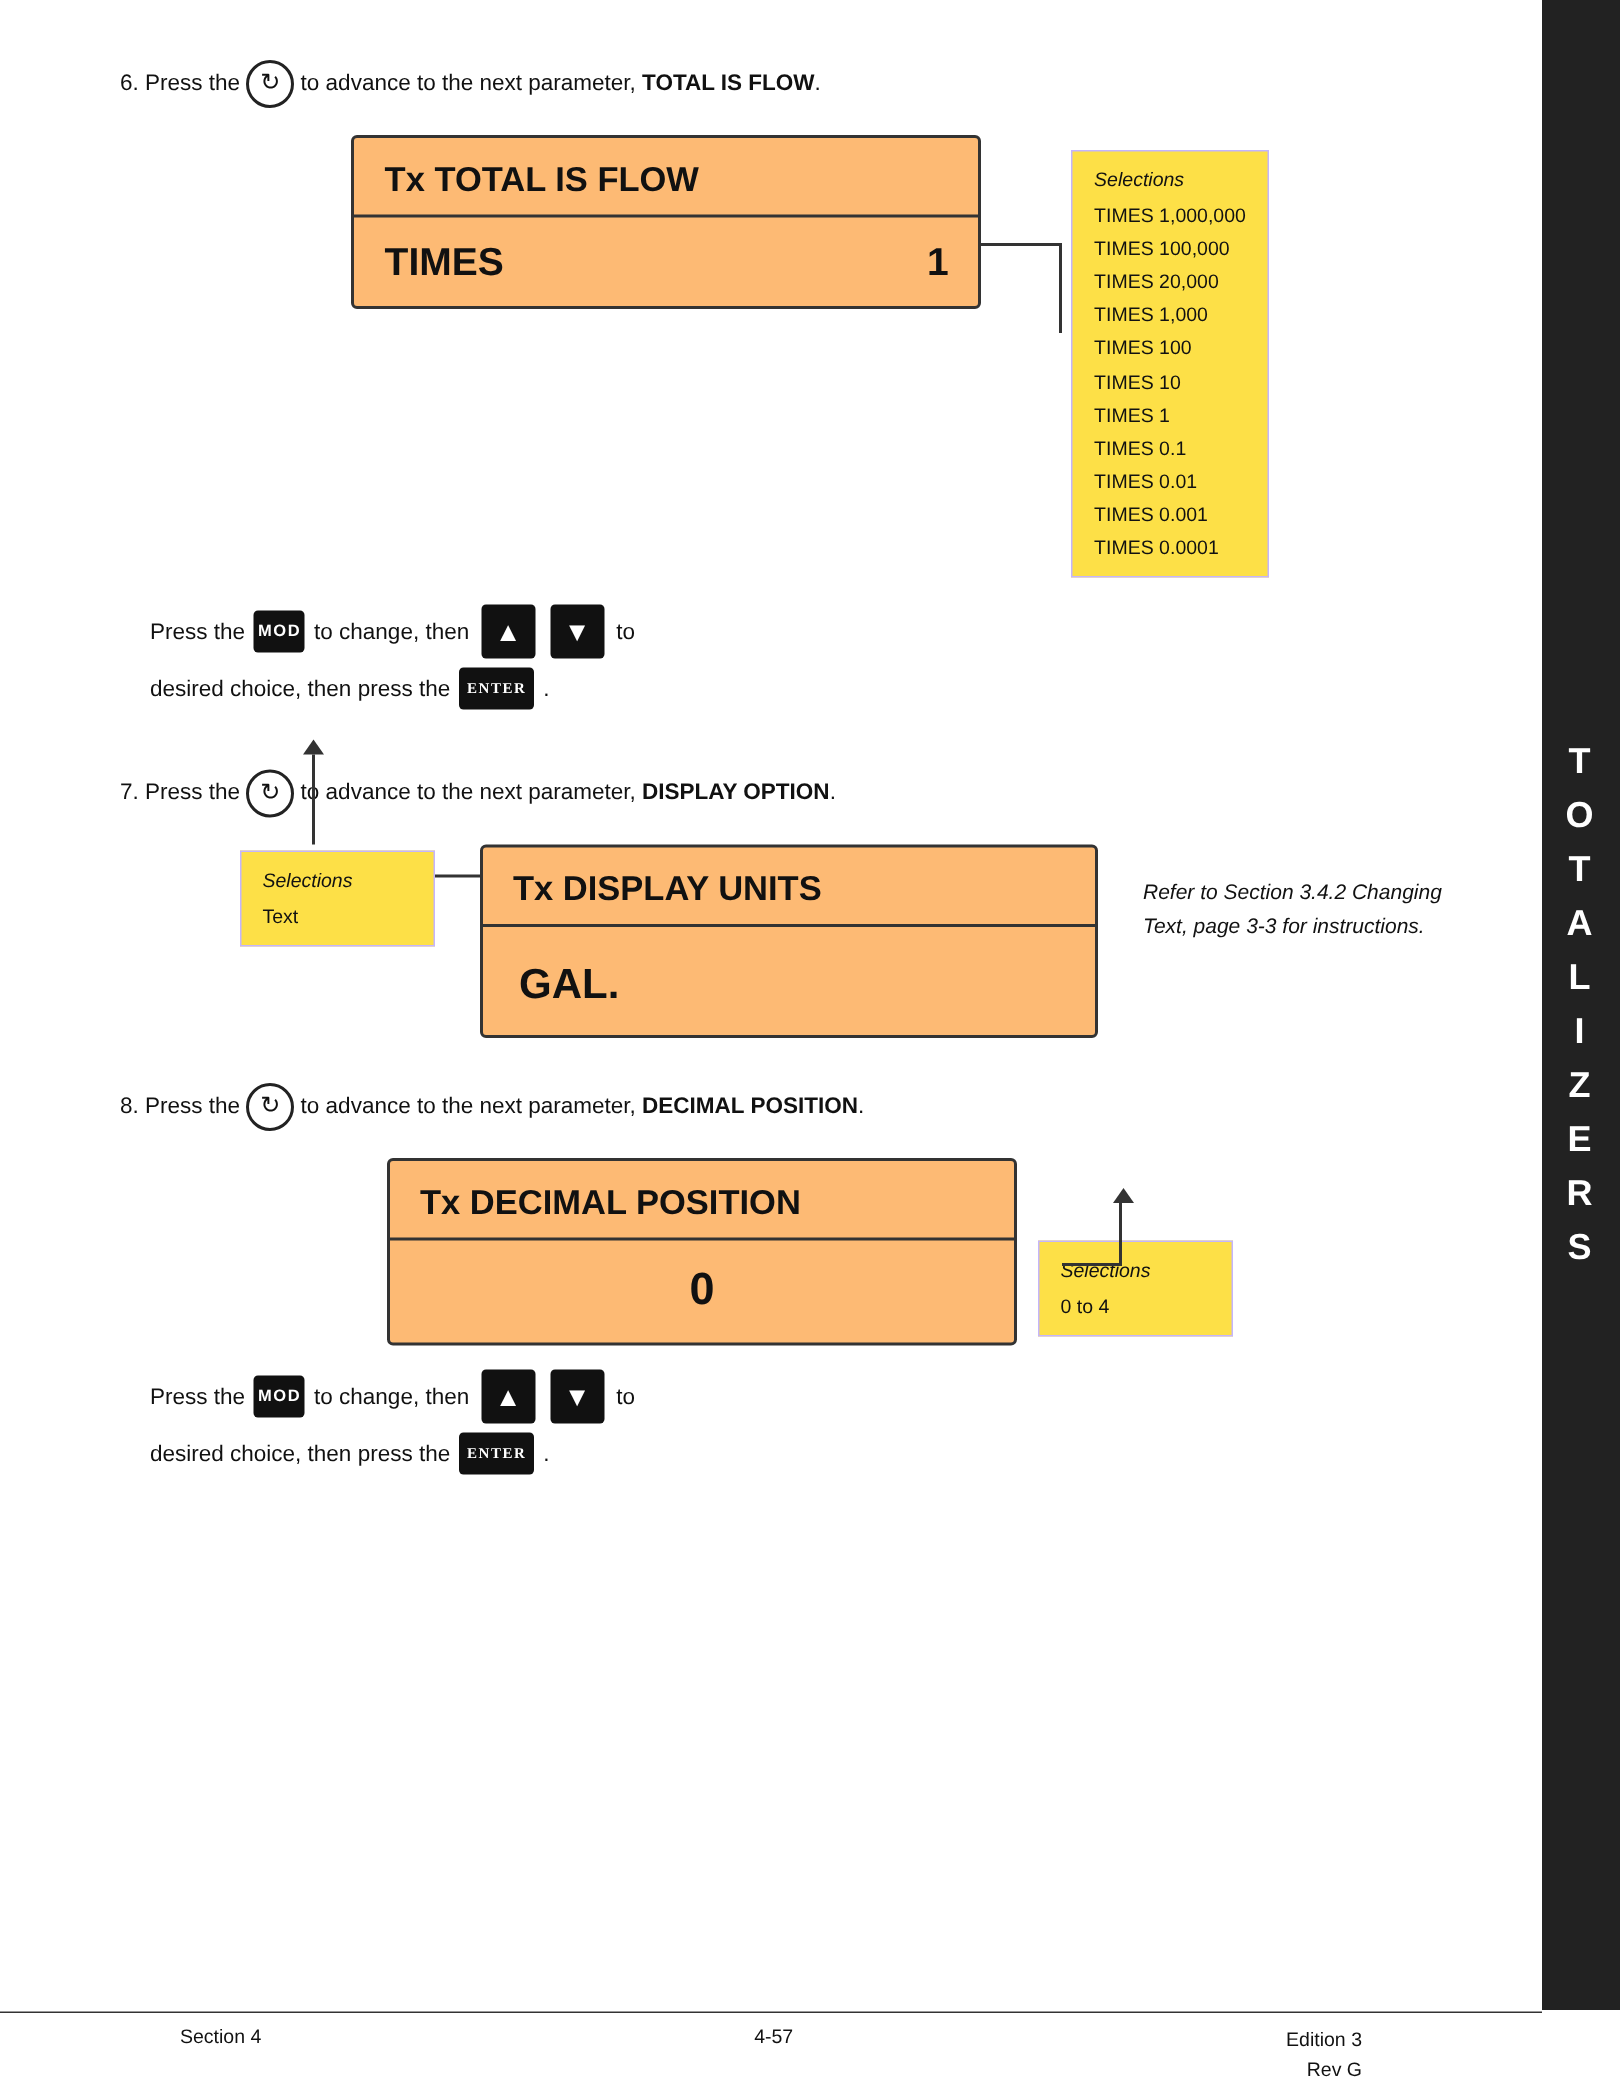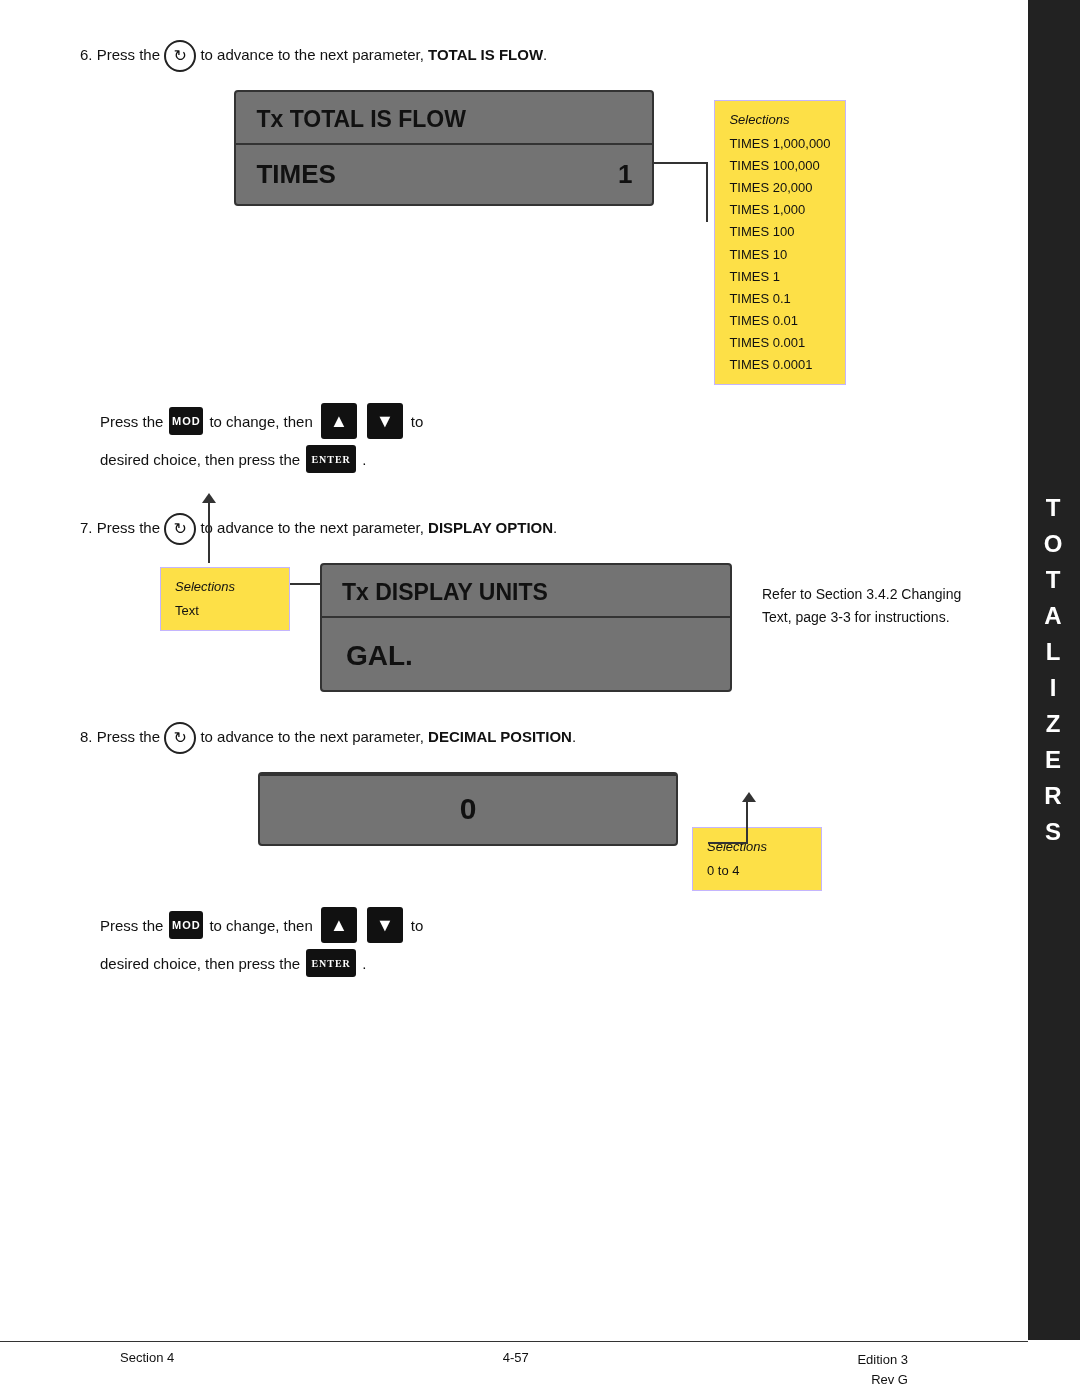--- a/index.html
+++ b/index.html
@@ -51,21 +51,21 @@
     .step-line b {
       font-weight: bold;
     }
 
     
     .display-box {
       border: 2px solid #333;
       border-radius: 4px;
       width: 460px;
       margin: 0 auto 24px auto;
-      background: #737373;
+      background: #fdba74;
     }
 
     
     .btn-mod {
       display: inline-flex;
       align-items: center;
       justify-content: center;
       background: #111;
       color: #fff;
       font-size: 11px;
@@ -283,36 +283,37 @@
       <div style="position:relative;">
         <div class="display-box" style="width:412px; margin:0;">
           <div class="section-title-display">Tx  DISPLAY UNITS</div>
           <div style="border-top:2px solid #333;"></div>
           <div style="padding:22px 20px 18px 24px; font-size:28px; font-weight:bold;">
             <span>GAL.</span>
           </div>
         </div>
       </div>
 
-      <div style="margin-left:30px; margin-top:20px; max-width:200px; font-size:14px; line-height:1.6;">
+      <div style="margin-left:30px; margin-top:20px; max-width:200px; font-size:14px; line-height:1.6;font-style:italic;">
         <span>Refer to Section 3.4.2 Changing Text, page 3-3 for instructions.</span>
       </div>
     </div>
   </div>
 
   <div class="step-line" style="margin-top:20px;">
     <span>8.  Press the </span>
     <span class="icon-circular">↻</span>
     <span> to advance to the next parameter, </span><b>DECIMAL POSITION</b><span>.</span>
   </div>
 
   <div class="section-block" style="position:relative; margin-bottom:30px;">
     <div style="display:flex; align-items:flex-start; justify-content:center; position:relative; margin-bottom:16px;">
       <div style="position:relative;">
         <div class="display-box" style="width:420px; margin:0 auto;">
+          <div class="section-title-display">Tx  DECIMAL  POSITION</div>
           <div style="border-top:2px solid #333;"></div>
           <div style="display:flex; align-items:center; justify-content:center; padding:16px 20px 18px 20px; font-size:30px; font-weight:bold;">
             <span>0</span>
           </div>
         </div>
 
         <div style="position:absolute; right:-70px; top:70px; display:flex; align-items:center;">
           <div style="width:40px; height:2px; background:#333;"></div>
         </div>
         <div style="position:absolute; right:-70px; top:30px; width:2px; height:42px; background:#333;"></div>

